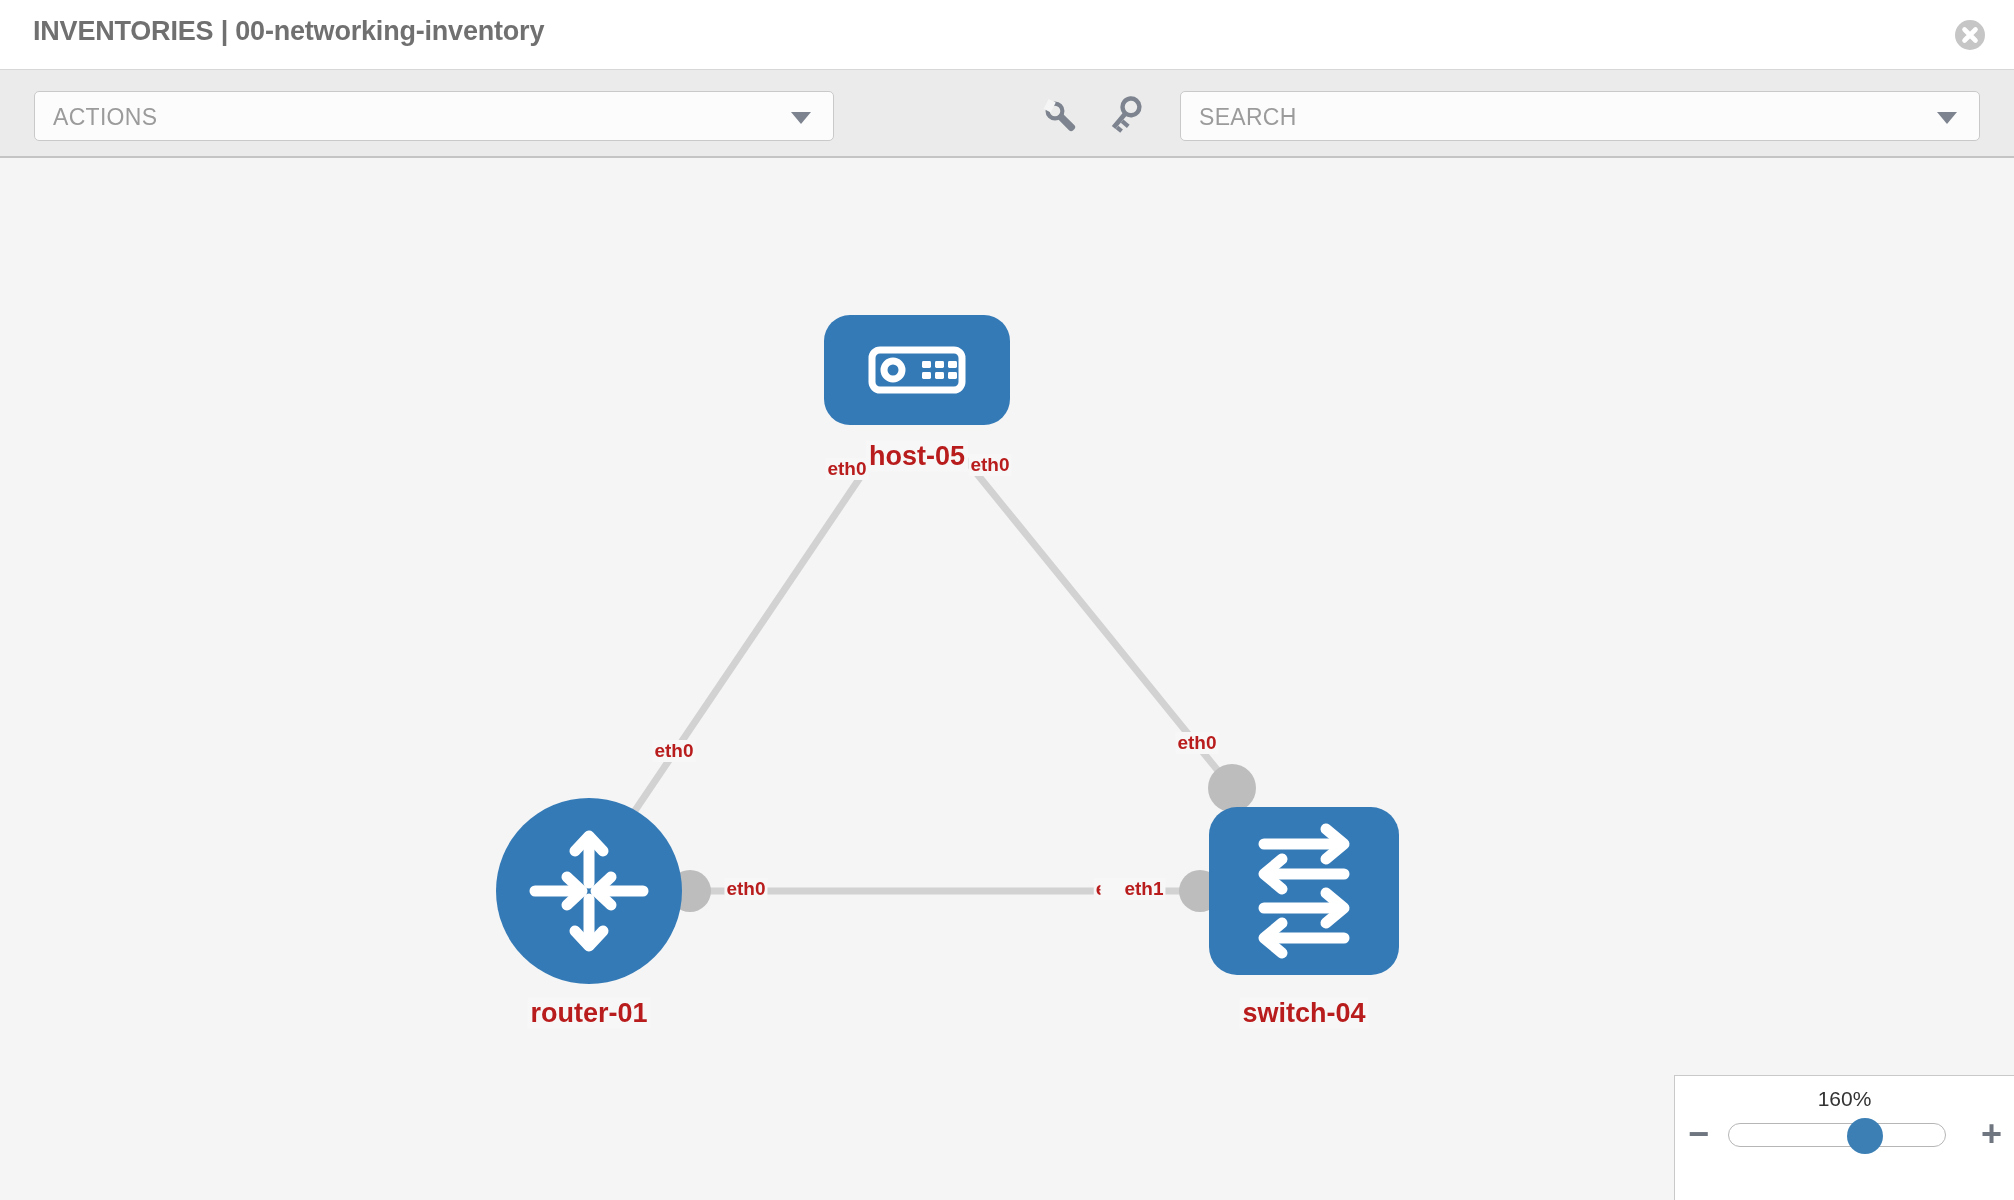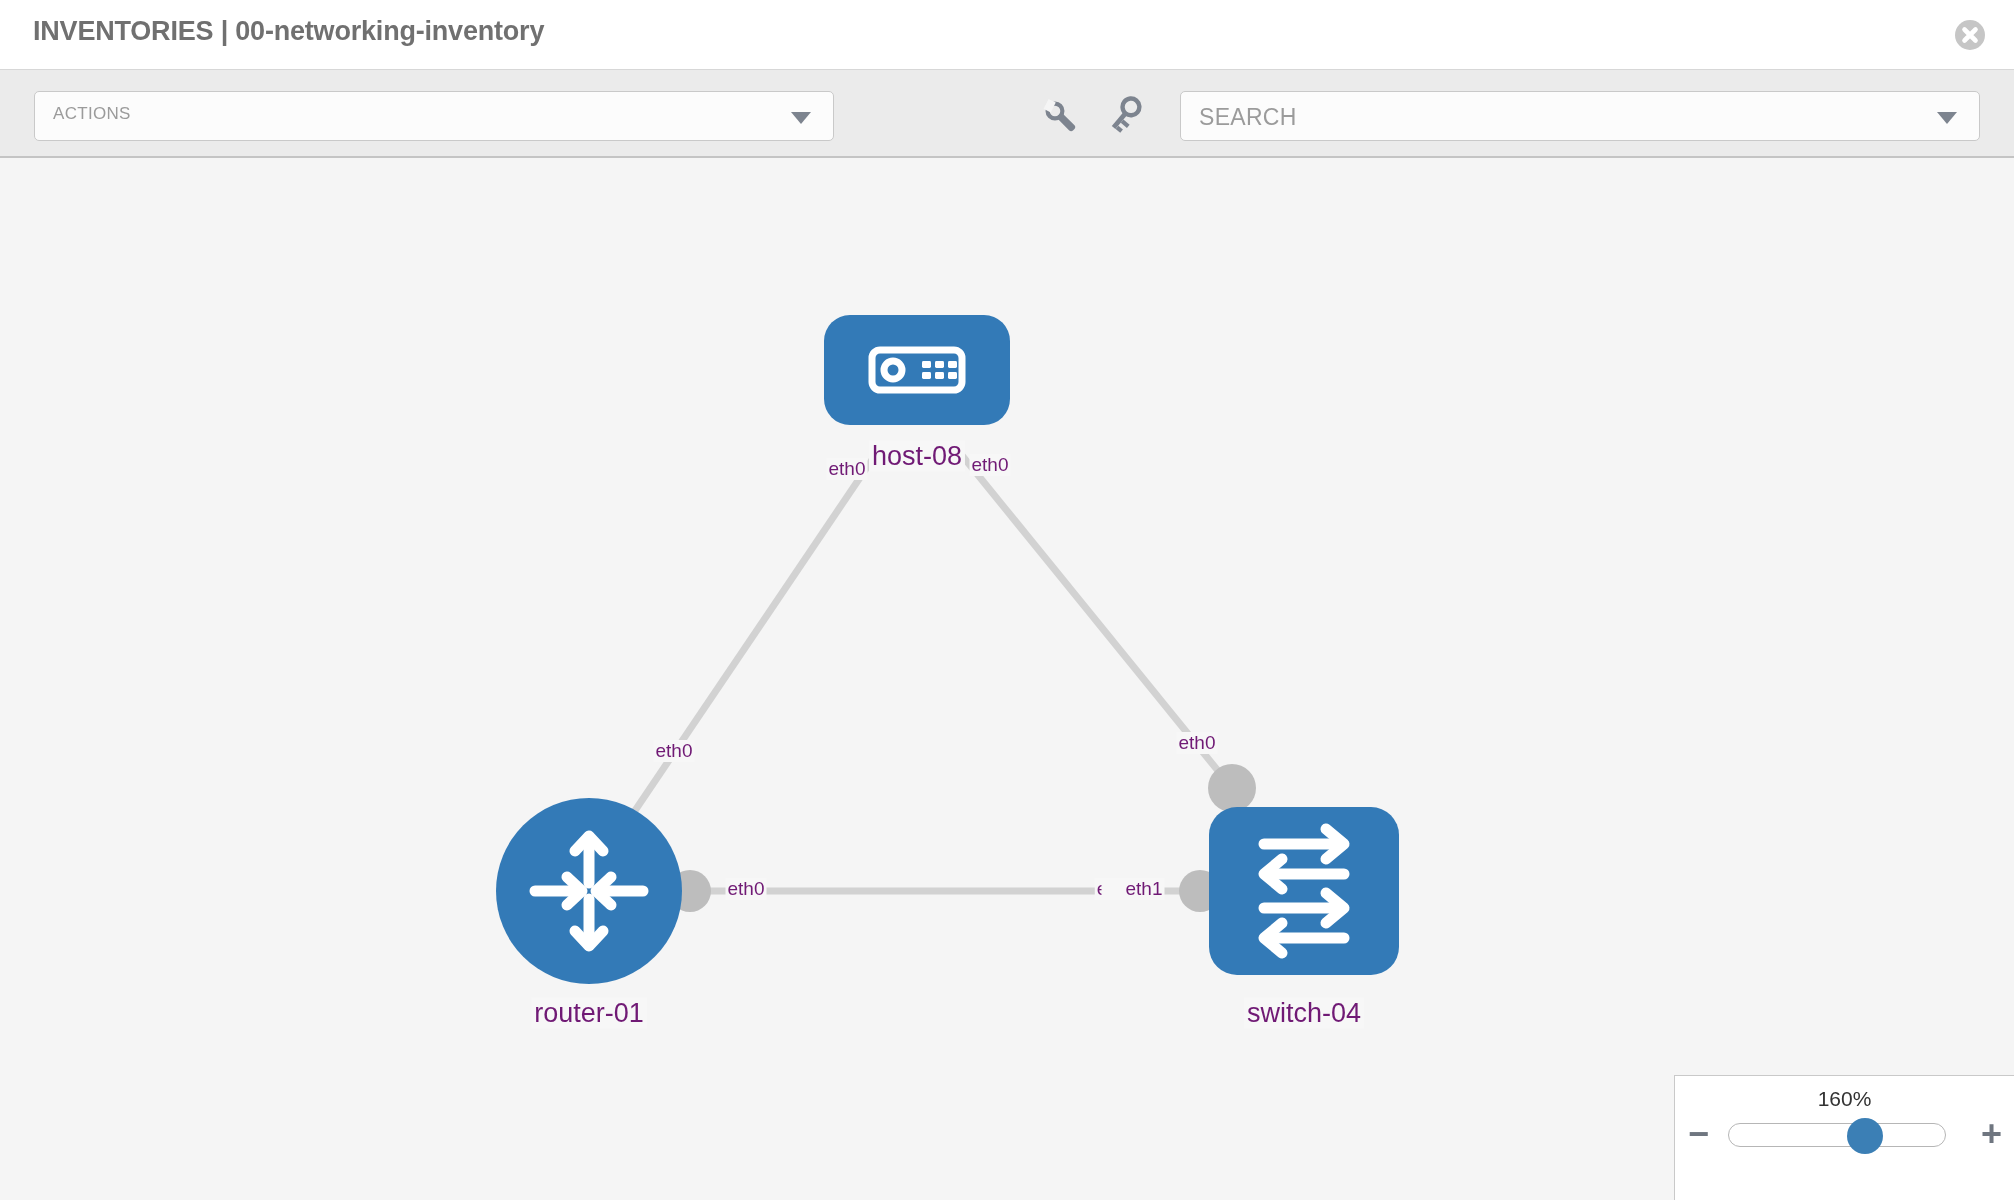--- a/index.html
+++ b/index.html
@@ -42,21 +42,21 @@
   .actions-select {
     position: absolute; left: 34px; top: 21px;
     width: 800px; height: 50px;
     background: #fcfcfc;
     border: 1px solid #c9c9c9;
     border-radius: 5px;
     cursor: pointer;
   }
   .actions-select .sel-label {
     position: absolute; left: 18px; top: 12px;
-    font-size: 17px; color: #9b9b9b;
+    font-size: 23px; color: #9b9b9b;
     letter-spacing: 0.3px;
   }
   .caret {
     position: absolute; right: 22px; top: 20px;
     width: 0; height: 0;
     border-left: 10px solid transparent;
     border-right: 10px solid transparent;
     border-top: 12px solid #7d848f;
   }
   .tool-icon {
@@ -91,23 +91,24 @@
   }
   .topology-svg {
     position: absolute; top: 0; left: 0;
     width: 2014px; height: 1042px;
   }
 
   
   .node-label, .iface-label {
     position: absolute;
     background: #f7f7f7;
-    color: #701a75;
+    color: #b91c1c;
     white-space: nowrap;
     transform: translate(-50%, -50%);
+    font-weight: bold;
   }
   .node-label { font-size: 27px; padding: 0 3px; }
   .iface-label { font-size: 19px; padding: 0 2px; }
 
   
   .zoom-panel {
     position: absolute; right: 0; bottom: 0;
     width: 340px; height: 125px;
     background: #ffffff;
     border: 1px solid #c9c9c9;
@@ -261,21 +262,21 @@
   </svg>
 
   <div class="iface-label" style="left:847px;  top:311px;">eth0</div>
   <div class="iface-label" style="left:990px;  top:307px;">eth0</div>
   <div class="iface-label" style="left:674px;  top:593px;">eth0</div>
   <div class="iface-label" style="left:1197px; top:585px;">eth0</div>
   <div class="iface-label" style="left:746px;  top:731px;">eth0</div>
   <div class="iface-label" style="left:1110px; top:731px;">eth</div>
   <div class="iface-label" style="left:1133px; top:731px;padding-left:24px;">eth1</div>
 
-  <div class="node-label" style="left:917px;  top:298px;">host-08</div>
+  <div class="node-label" style="left:917px;  top:298px;">host-05</div>
   <div class="node-label" style="left:589px;  top:855px;">router-01</div>
   <div class="node-label" style="left:1304px; top:855px;">switch-04</div>
 
   <div class="zoom-panel">
     <div class="zoom-pct">160%</div>
     <div class="zoom-minus">−</div>
     <div class="zoom-track">
       <div class="zoom-thumb" id="zoom-thumb" style="left: 63%;"></div>
     </div>
     <div class="zoom-plus">+</div>

